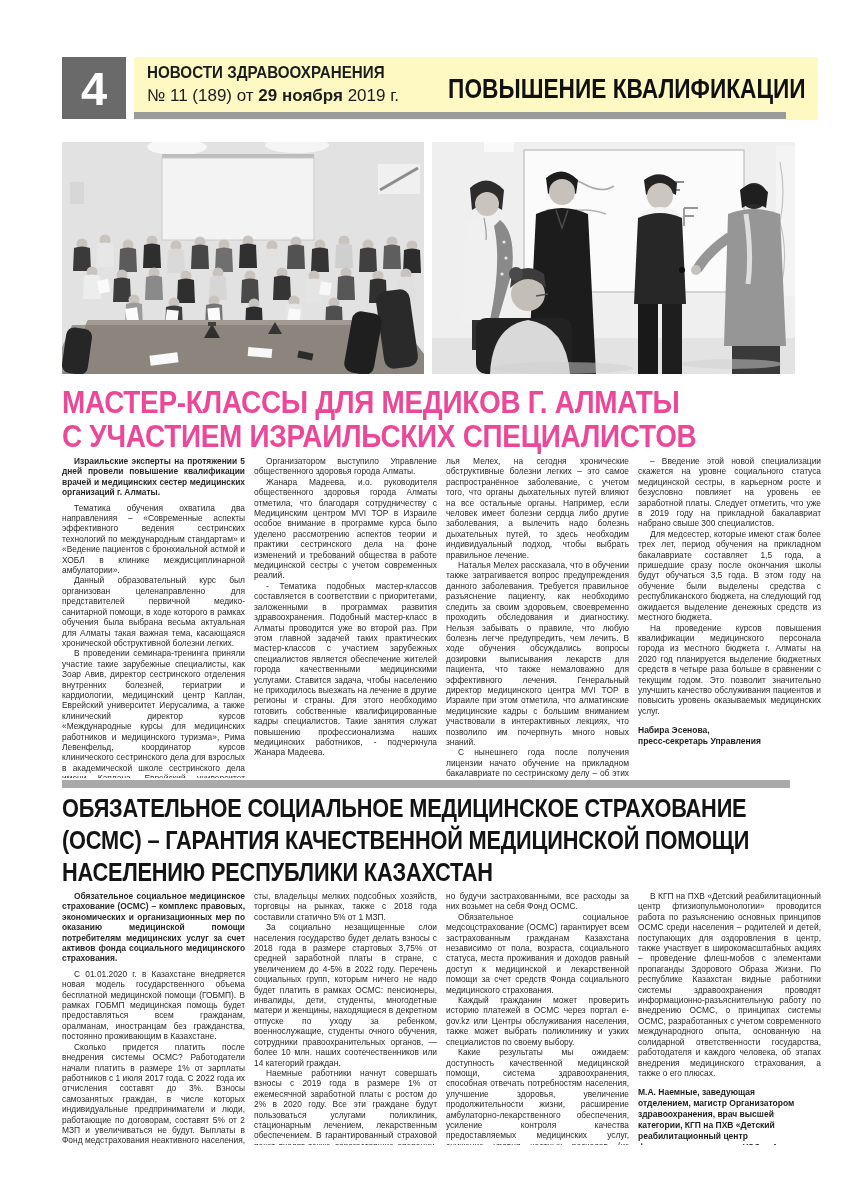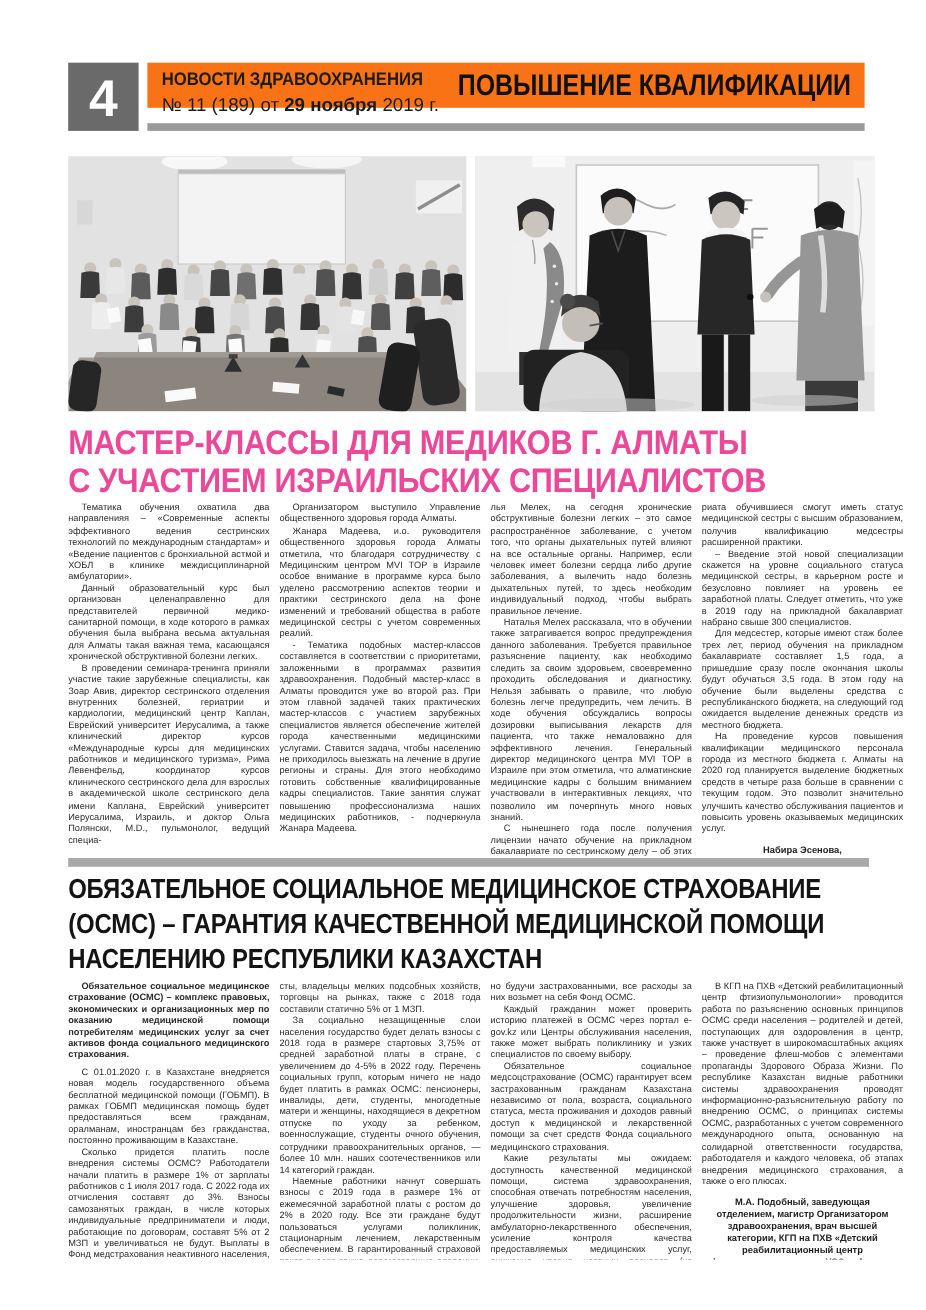--- a/index.html
+++ b/index.html
@@ -6,21 +6,21 @@
   .page{
     position:relative;width:842px;height:1191px;background:#ffffff;
     font-family:"Liberation Sans", sans-serif;color:#232323;overflow:hidden;
     margin:0 auto;
   }
   
   .pagenum{
     position:absolute;left:62px;top:57px;width:64px;height:62px;background:#6a6a6a;
     color:#ffffff;font-weight:bold;font-size:47px;display:flex;align-items:center;justify-content:center;
   }
-  .band{position:absolute;left:134px;top:57px;width:652px;height:41px;background:#f97316;}
+  .band{position:absolute;left:134px;top:57px;width:652px;height:63px;background:#fef9c3;padding-left:32px;}
   .band-left{position:absolute;left:13px;top:6px;}
   .np-name{
     font-size:16.5px;font-weight:bold;color:#1c1c1c;white-space:nowrap;
     transform:scaleX(0.92);transform-origin:left center;letter-spacing:0;
   }
   .issue{font-size:17px;color:#1c1c1c;margin-top:4px;white-space:nowrap;}
   .issue b{font-weight:bold;}
   .section-title{
     position:absolute;right:12px;top:50%;
     font-size:27px;font-weight:bold;color:#111;white-space:nowrap;
@@ -51,21 +51,21 @@
   .cols{position:absolute;left:62px;width:759px;display:flex;gap:9px;}
   #a1cols{top:456px;height:322px;}
   #a2cols{top:891px;height:254px;}
   .col{width:183px;overflow:hidden;}
   .col p{
     margin:0;font-size:8.4px;line-height:10.4px;text-align:justify;
     text-indent:12px;color:#2a2a2a;
   }
   .col p.cont{text-indent:0;}
   .col p.lead{font-weight:bold;margin-bottom:5px;}
-  .sig{margin-top:9px;font-weight:bold;font-size:8.5px;line-height:11px;text-align:center;color:#1f1f1f;}
+  .sig{margin-top:9px;font-weight:bold;font-size:8.5px;line-height:11px;text-align:left;color:#1f1f1f;}
 </style>
 </head>
 <body>
 
 <div class="page">
 
   <div class="pagenum">
     <span>4</span>
   </div>
 
@@ -220,37 +220,37 @@
     </svg>
   </div>
 
   <div class="headline1">
     <span class="hl">МАСТЕР-КЛАССЫ ДЛЯ МЕДИКОВ Г. АЛМАТЫ</span>
     <span class="hl">С УЧАСТИЕМ ИЗРАИЛЬСКИХ СПЕЦИАЛИСТОВ</span>
   </div>
 
   <div class="cols" id="a1cols">
     <div class="col">
+      <p class="lead">Израильские эксперты на протяжении 5 дней провели повышение квалификации врачей и медицинских сестер медицинских организаций г. Алматы.</p>
       <p>Тематика обучения охватила два направленияя – «Современные аспекты эффективного ведения сестринских технологий по международным стандартам» и «Ведение пациентов с бронхиальной астмой и ХОБЛ в клинике междисциплинарной амбулатории».</p>
       <p>Данный образовательный курс был организован целенаправленно для представителей первичной медико-санитарной помощи, в ходе которого в рамках обучения была выбрана весьма актуальная для Алматы такая важная тема, касающаяся хронической обструктивной болезни легких.</p>
       <p>В проведении семинара-тренинга приняли участие такие зарубежные специалисты, как Зоар Авив, директор сестринского отделения внутренних болезней, гериатрии и кардиологии, медицинский центр Каплан, Еврейский университет Иерусалима, а также клинический директор курсов «Международные курсы для медицинских работников и медицинского туризма», Рима Левенфельд, координатор курсов клинического сестринского дела для взрослых в академической школе сестринского дела имени Каплана, Еврейский университет Иерусалима, Израиль, и доктор Ольга Полянски, M.D., пульмонолог, ведущий специа-</p>
     </div>
     <div class="col">
       <p>Организатором выступило Управление общественного здоровья города Алматы.</p>
       <p>Жанара Мадеева, и.о. руководителя общественного здоровья города Алматы отметила, что благодаря сотрудничеству с Медицинским центром MVI TOP в Израиле особое внимание в программе курса было уделено рассмотрению аспектов теории и практики сестринского дела на фоне изменений и требований общества в работе медицинской сестры с учетом современных реалий.</p>
       <p>- Тематика подобных мастер-классов составляется в соответствии с приоритетами, заложенными в программах развития здравоохранения. Подобный мастер-класс в Алматы проводится уже во второй раз. При этом главной задачей таких практических мастер-классов с участием зарубежных специалистов является обеспечение жителей города качественными медицинскими услугами. Ставится задача, чтобы населению не приходилось выезжать на лечение в другие регионы и страны. Для этого необходимо готовить собственные квалифицированные кадры специалистов. Такие занятия служат повышению профессионализма наших медицинских работников, - подчеркнула Жанара Мадеева.</p>
 
     </div>
     <div class="col">
       <p class="cont">лья Мелех, на сегодня хронические обструктивные болезни легких – это самое распространённое заболевание, с учетом того, что органы дыхательных путей влияют на все остальные органы. Например, если человек имеет болезни сердца либо другие заболевания, а вылечить надо болезнь дыхательных путей, то здесь необходим индивидуальный подход, чтобы выбрать правильное лечение.</p>
       <p>Наталья Мелех рассказала, что в обучении также затрагивается вопрос предупреждения данного заболевания. Требуется правильное разъяснение пациенту, как необходимо следить за своим здоровьем, своевременно проходить обследования и диагностику. Нельзя забывать о правиле, что любую болезнь легче предупредить, чем лечить. В ходе обучения обсуждались вопросы дозировки выписывания лекарств для пациента, что также немаловажно для эффективного лечения. Генеральный директор медицинского центра MVI TOP в Израиле при этом отметила, что алматинские медицинские кадры с большим вниманием участвовали в интерактивных лекциях, что позволило им почерпнуть много новых знаний.</p>
       <p>С нынешнего года после получения лицензии начато обучение на прикладном бакалавриате по сестринскому делу – об этих новшествах рассказала директор Высшего медицинского колледжа Светлана Султангазиева, подчеркнув, что после завершения бакалав-</p>
     </div>
     <div class="col">
-      <p class="cont">риата обучившиеся смогут иметь статус медицинской сестры с высшим образованием, получив квалификацию медсестры расширенной практики.</p>
       <p>– Введение этой новой специализации скажется на уровне социального статуса медицинской сестры, в карьерном росте и безусловно повлияет на уровень ее заработной платы. Следует отметить, что уже в 2019 году на прикладной бакалавриат набрано свыше 300 специалистов.</p>
       <p>Для медсестер, которые имеют стаж более трех лет, период обучения на прикладном бакалавриате составляет 1,5 года, а пришедшие сразу после окончания школы будут обучаться 3,5 года. В этом году на обучение были выделены средства с республиканского бюджета, на следующий год ожидается выделение денежных средств из местного бюджета.</p>
       <p>На проведение курсов повышения квалификации медицинского персонала города из местного бюджета г. Алматы на 2020 год планируется выделение бюджетных средств в четыре раза больше в сравнении с текущим годом. Это позволит значительно улучшить качество обслуживания пациентов и повысить уровень оказываемых медицинских услуг.</p>
       <div class="sig">
         <div>Набира Эсенова,</div>
         <div>пресс-секретарь Управления</div>
 
       </div>
     </div>
   </div>
@@ -269,28 +269,28 @@
       <p>С 01.01.2020 г. в Казахстане внедряется новая модель государственного объема бесплатной медицинской помощи (ГОБМП). В рамках ГОБМП медицинская помощь будет предоставляться всем гражданам, оралманам, иностранцам без гражданства, постоянно проживающим в Казахстане.</p>
       <p>Сколько придется платить после внедрения системы ОСМС? Работодатели начали платить в размере 1% от зарплаты работников с 1 июля 2017 года. С 2022 года их отчисления составят до 3%. Взносы самозанятых граждан, в числе которых индивидуальные предприниматели и люди, работающие по договорам, составят 5% от 2 МЗП и увеличиваться не будут. Выплаты в Фонд медстрахования неактивного населения, непродуктивно занятых, а это те самые домохозяйки, такси-</p>
     </div>
     <div class="col">
       <p class="cont">сты, владельцы мелких подсобных хозяйств, торговцы на рынках, также с 2018 года составили статично 5% от 1 МЗП.</p>
       <p>За социально незащищенные слои населения государство будет делать взносы с 2018 года в размере стартовых 3,75% от средней заработной платы в стране, с увеличением до 4-5% в 2022 году. Перечень социальных групп, которым ничего не надо будет платить в рамках ОСМС: пенсионеры, инвалиды, дети, студенты, многодетные матери и женщины, находящиеся в декретном отпуске по уходу за ребенком, военнослужащие, студенты очного обучения, сотрудники правоохранительных органов, — более 10 млн. наших соотечественников или 14 категорий граждан.</p>
       <p>Наемные работники начнут совершать взносы с 2019 года в размере 1% от ежемесячной заработной платы с ростом до 2% в 2020 году. Все эти граждане будут пользоваться услугами поликлиник, стационарным лечением, лекарственным обеспечением. В гарантированный страховой пакет входят также дорогостоящие операции, которые завтра окажутся не по карману большинству наших граждан,</p>
     </div>
     <div class="col">
       <p class="cont">но будучи застрахованными, все расходы за них возьмет на себя Фонд ОСМС.</p>
+      <p>Обязательное социальное медсоцстрахование (ОСМС) гарантирует всем застрахованным гражданам Казахстана независимо от пола, возраста, социального статуса, места проживания и доходов равный доступ к медицинской и лекарственной помощи за счет средств Фонда социального медицинского страхования.</p>
       <p>Каждый гражданин может проверить историю платежей в ОСМС через портал e-gov.kz или Центры обслуживания населения, также может выбрать поликлинику и узких специалистов по своему выбору.</p>
-      <p>Обязательное социальное медсоцстрахование (ОСМС) гарантирует всем застрахованным гражданам Казахстана независимо от пола, возраста, социального статуса, места проживания и доходов равный доступ к медицинской и лекарственной помощи за счет средств Фонда социального медицинского страхования.</p>
       <p>Какие результаты мы ожидаем: доступность качественной медицинской помощи, система здравоохранения, способная отвечать потребностям населения, улучшение здоровья, увеличение продолжительности жизни, расширение амбулаторно-лекарственного обеспечения, усиление контроля качества предоставляемых медицинских услуг, снижение уровня частных расходов (из собственного кармана) на здравоохранение.</p>
     </div>
     <div class="col">
       <p>В КГП на ПХВ «Детский реабилитационный центр фтизиопульмонологии» проводится работа по разъяснению основных принципов ОСМС среди населения – родителей и детей, поступающих для оздоровления в центр, также участвует в широкомасштабных акциях – проведение флеш-мобов с элементами пропаганды Здорового Образа Жизни. По республике Казахстан видные работники системы здравоохранения проводят информационно-разъяснительную работу по внедрению ОСМС, о принципах системы ОСМС, разработанных с учетом современного международного опыта, основанную на солидарной ответственности государства, работодателя и каждого человека, об этапах внедрения медицинского страхования, а также о его плюсах.</p>
       <div class="sig">
-        <div>М.А. Подобный, заведующая</div>
+        <div>М.А. Наемные, заведующая</div>
         <div>отделением, магистр Организатором</div>
         <div>здравоохранения, врач высшей</div>
         <div>категории, КГП на ПХВ «Детский</div>
         <div>реабилитационный центр</div>
         <div>фтизиопульмонологии» УОЗ, г. Алматы</div>
       </div>
     </div>
   </div>
 
 </div>

